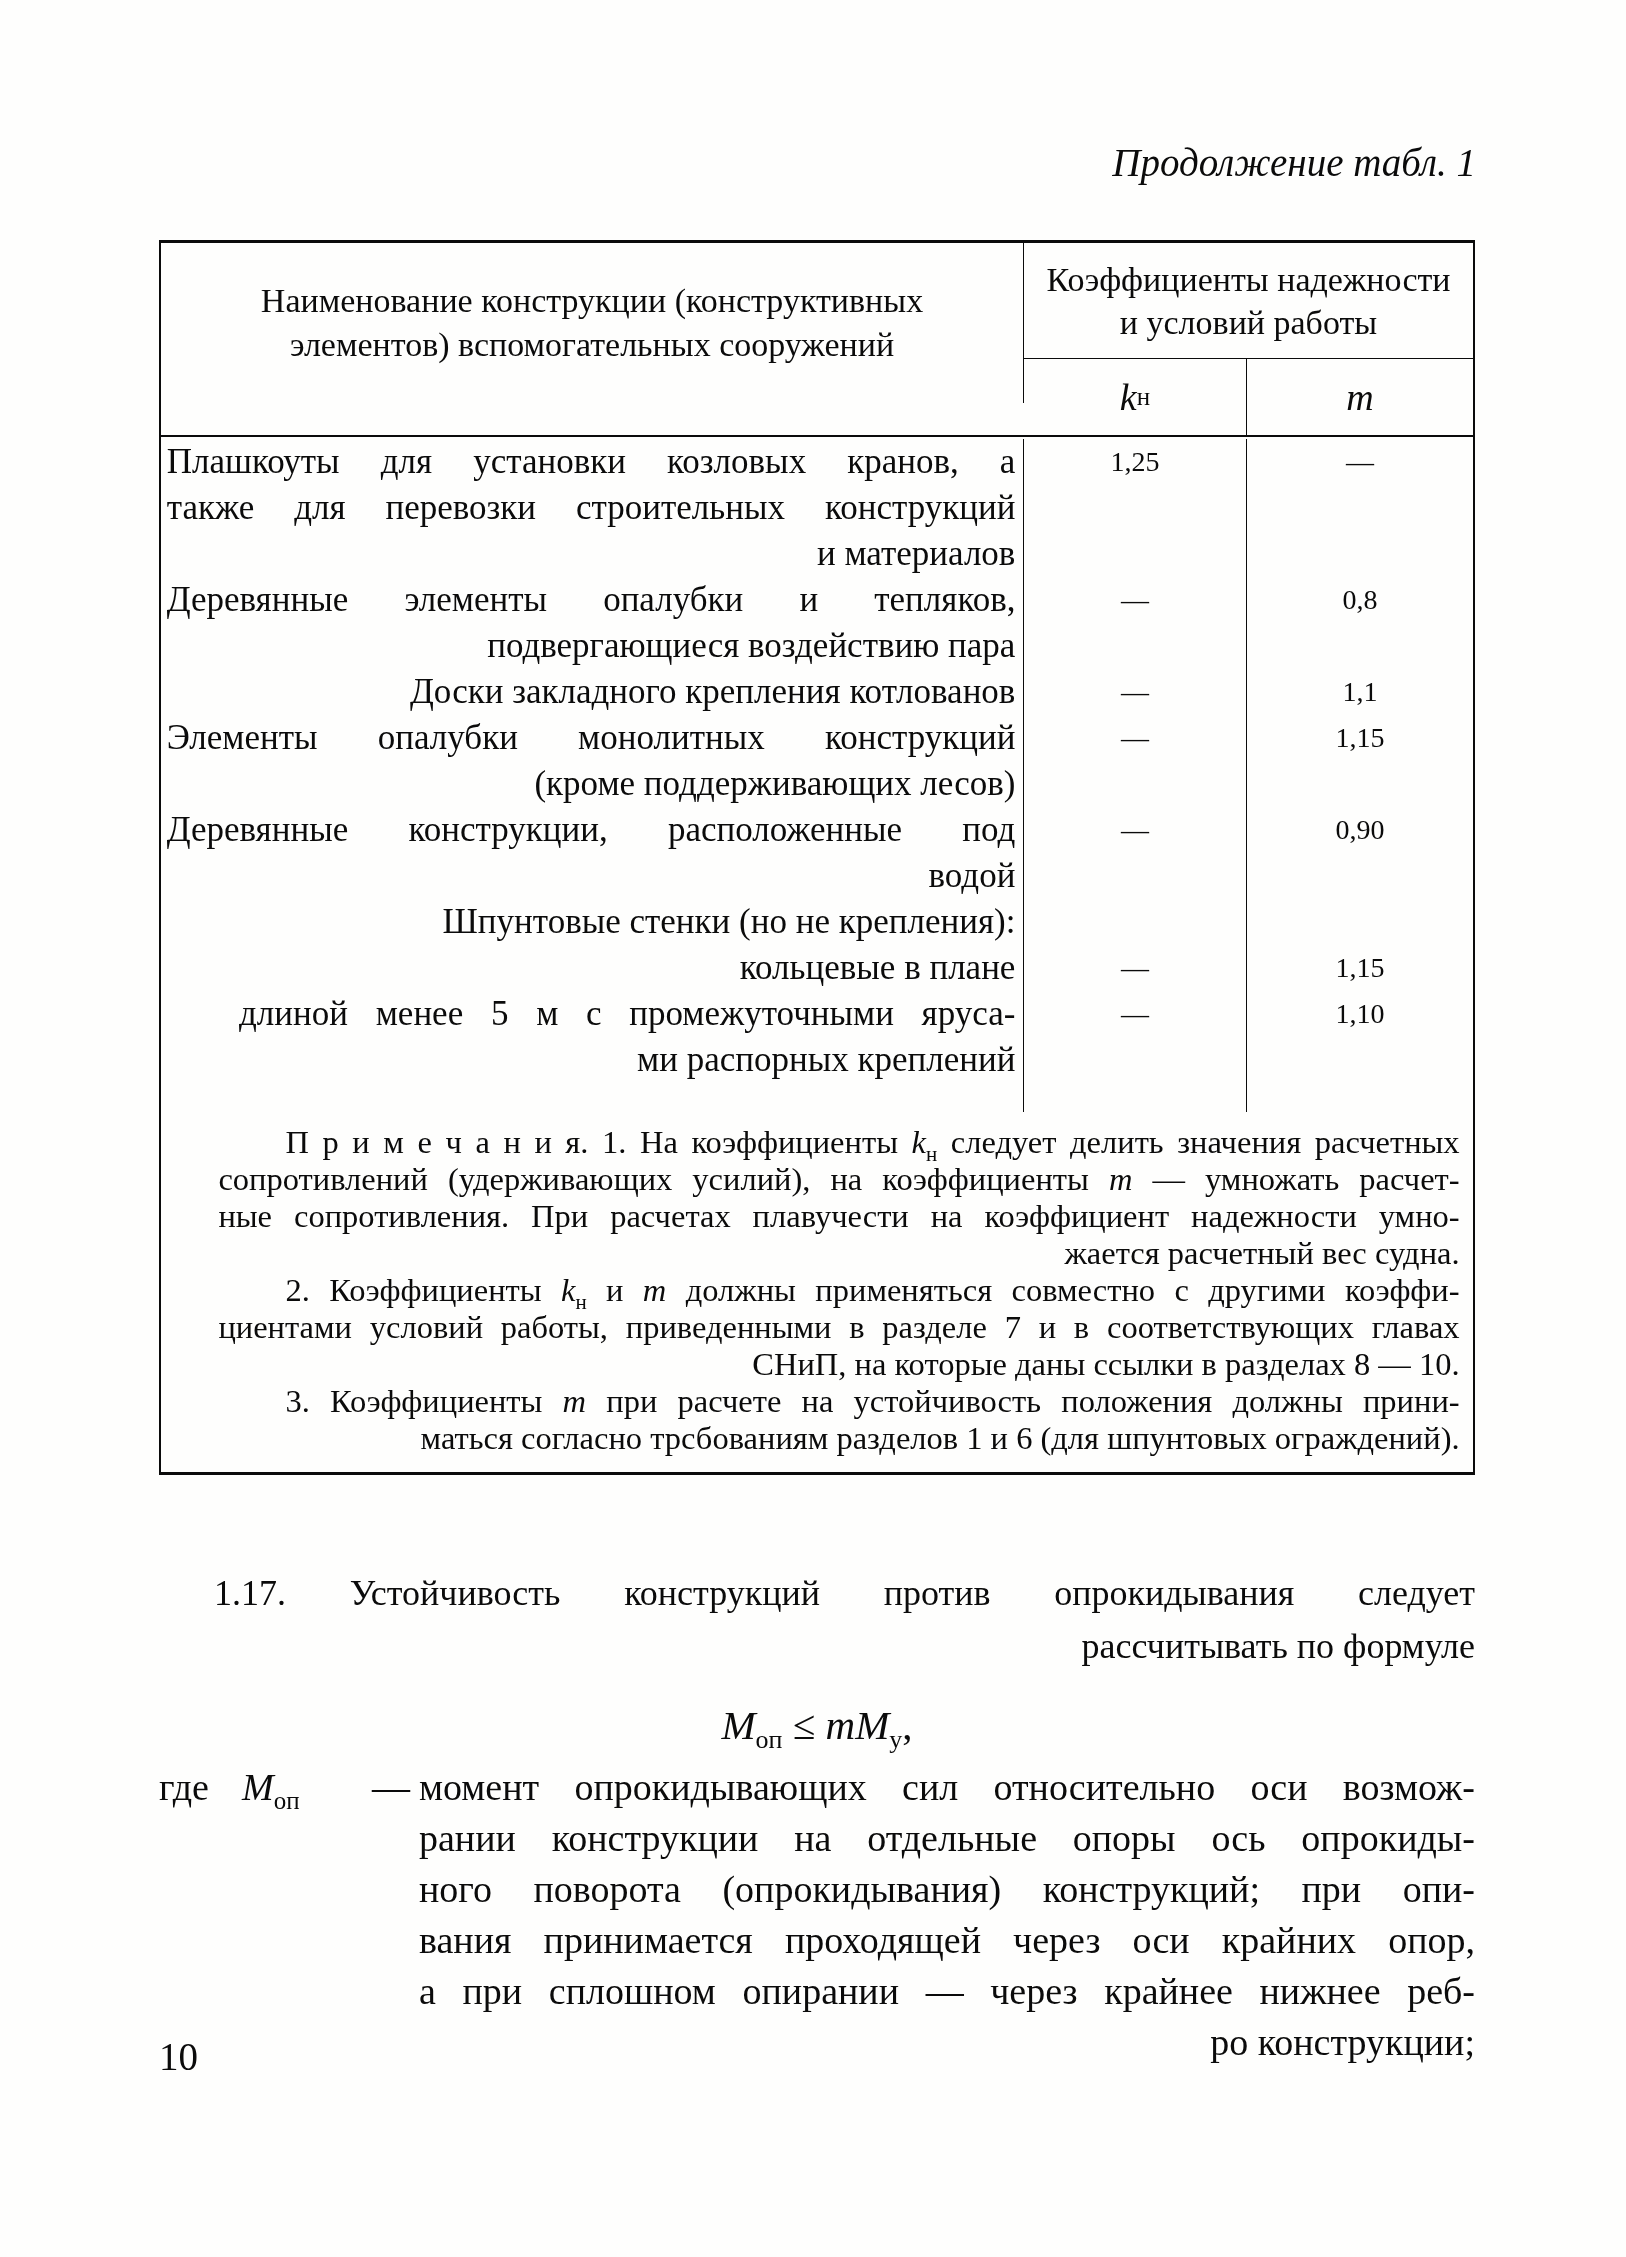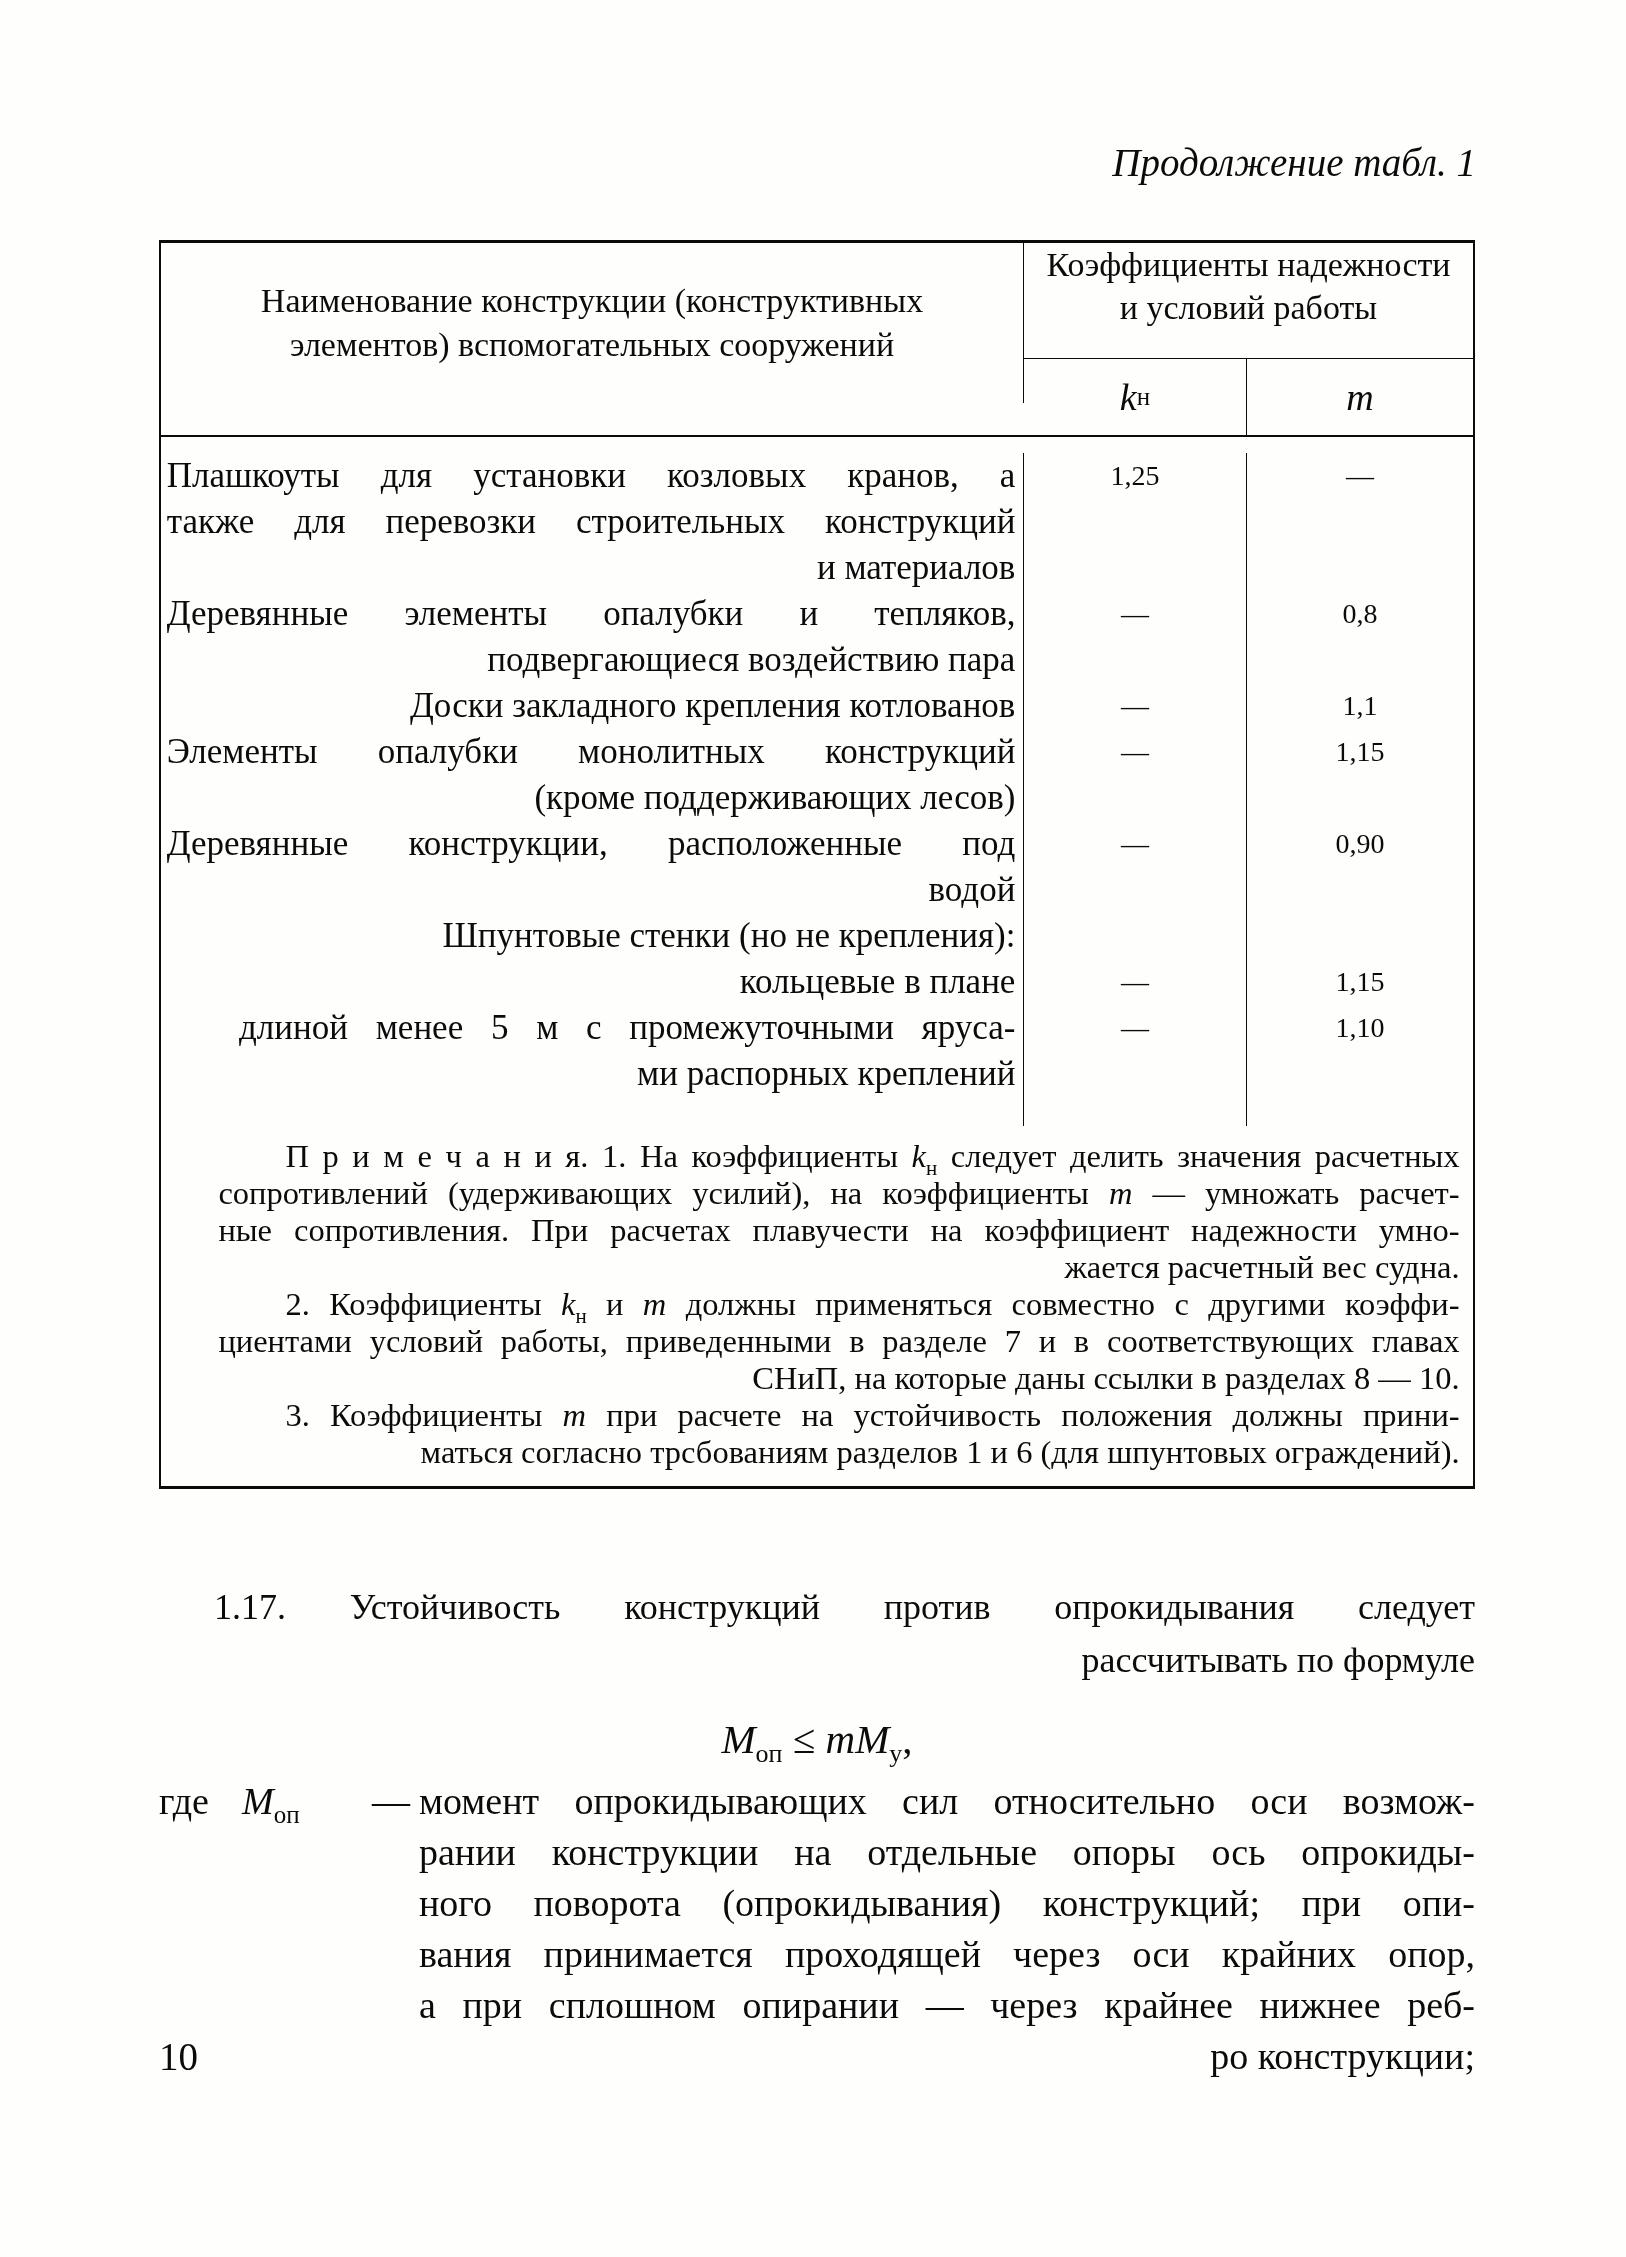--- a/index.html
+++ b/index.html
@@ -33,36 +33,36 @@
   .th-name {
     border-right:1.9px solid #0b0b0b;
     height:160px;
     display:flex; flex-direction:column; justify-content:center;
     text-align:center;
     font-size:34px; line-height:44px;
   }
   .th-coef-title {
     height:116px;
     border-bottom:1.9px solid #0b0b0b;
-    display:flex; flex-direction:column; 
+    display:flex; flex-direction:column; justify-content:center;
     text-align:center;
     font-size:34px; line-height:43px;
     box-sizing:border-box;
   }
   .th-sub { display:grid; grid-template-columns:223px 1fr; }
   .th-k, .th-m {
     height:76px;
     display:flex; align-items:center; justify-content:center;
     font-size:38px;
   }
   .th-k { border-right:1.9px solid #0b0b0b; }
   .var { font-style:italic; }
   .th-k sub, .th-m sub { font-size:25px; line-height:0; }
   
-  .tbody { padding-top:16px; }
+  .tbody { padding-top:2px; }
   .trow { display:grid; grid-template-columns:863px 223px 1fr; }
   .td-name {
     border-right:1.9px solid #0b0b0b;
     padding:0 7.6px 0 5.7px;
     font-size:35px; line-height:46px;
     box-sizing:border-box;
   }
   .td-name.indent { padding-left:78px; }
   .td-k { border-right:1.9px solid #0b0b0b; }
   .td-k, .td-m {

